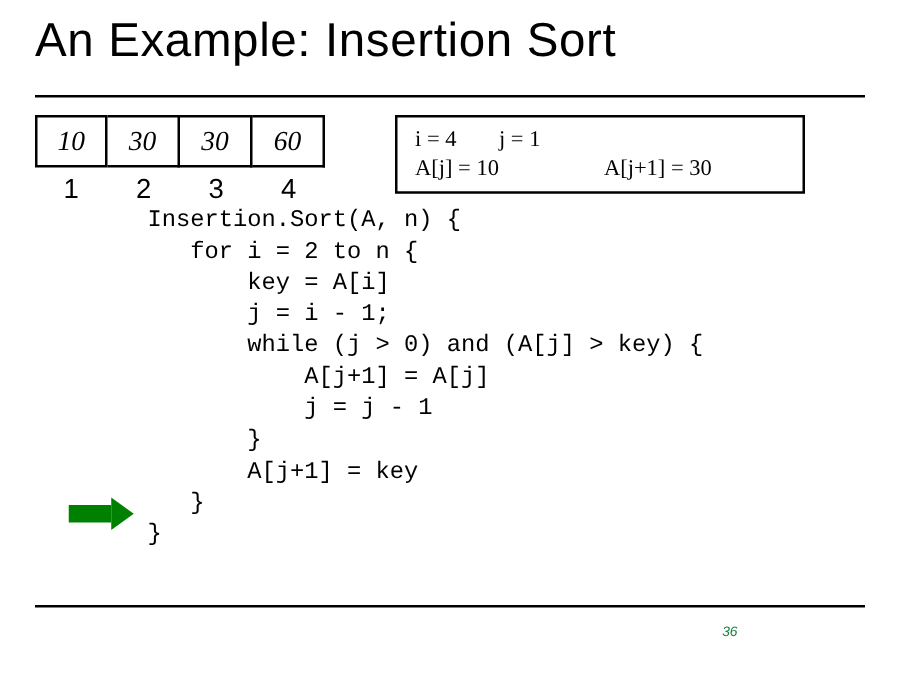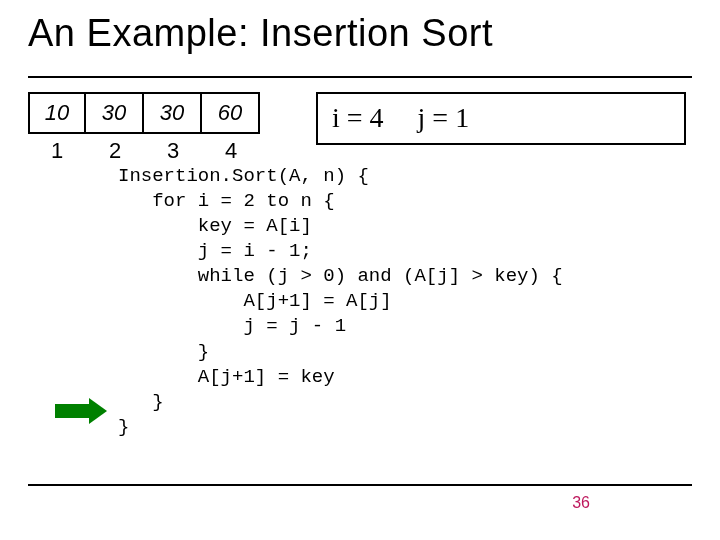--- a/index.html
+++ b/index.html
@@ -38,39 +38,40 @@
   .cell {
     border: 2px solid #000;
     width: 58px;
     height: 42px;
     display: flex;
     align-items: center;
     justify-content: center;
     font-size: 22px;
     font-style: italic;
     font-weight: 400;
+    font-family: Liberation Serif, serif;
   }
   .cell + .cell { border-left: none; }
   .indices {
     display: flex;
     margin-top: 4px;
   }
   .idx {
     width: 58px;
     text-align: center;
     font-size: 22px;
     font-weight: 400;
   }
   .state-box {
     border: 2px solid #000;
     padding: 6px 14px 8px 14px;
     font-family: "Times New Roman", Times, serif;
-    font-size: 28px;
+    font-size: 18px;
     line-height: 1.25;
-    width: 370px;
+    width: 328px;
   }
   .state-row { display: flex; gap: 34px; }
   .code-area {
     margin-left: 90px;
     font-family: "Courier New", Courier, monospace;
     font-size: 19px;
     line-height: 1.32;
     white-space: pre;
   }
   .arrow {
@@ -94,22 +95,23 @@
   .footer-line {
     position: absolute;
     left: 28px; right: 28px;
     bottom: 54px;
     border-top: 2px solid #000;
   }
   .page-num {
     position: absolute;
     right: 130px;
     bottom: 28px;
-    font-size: 16px;
-    color: #be185d;
+    font-size: 11px;
+    color: #15803d;
+    font-style: italic;
   }
 </style>
 </head>
 <body>
 
 <div class="slide">
   <div class="title-wrap">
     <div class="title">An Example: Insertion Sort</div>
   </div>
 
@@ -127,20 +129,24 @@
         <div class="idx">3</div>
         <div class="idx">4</div>
       </div>
     </div>
 
     <div class="state-box">
       <div class="state-row">
         <span>i = 4</span>
         <span>j = 1</span>
       </div>
+      <div class="state-row">
+        <span>A[j] = 10</span>
+        <span style="margin-left:50px">A[j+1] = 30</span>
+      </div>
     </div>
   </div>
 
   <div class="code-area">Insertion.Sort(A, n) {
    for i = 2 to n {
        key = A[i]
        j = i - 1;
        while (j &gt; 0) and (A[j] &gt; key) {
            A[j+1] = A[j]
            j = j - 1

